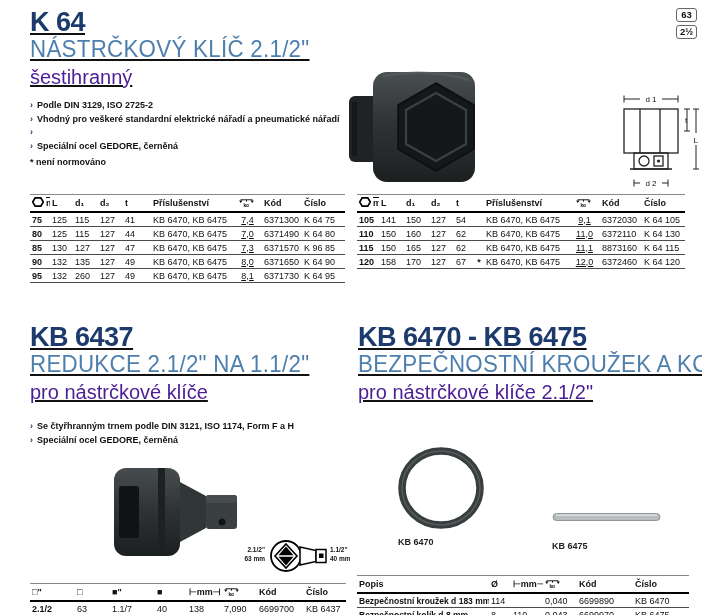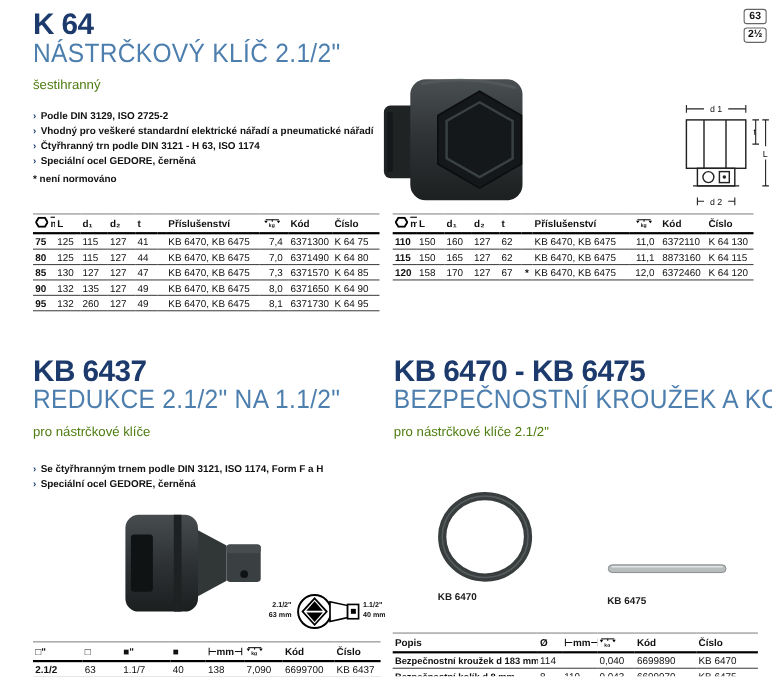--- a/index.html
+++ b/index.html
@@ -1,43 +1,43 @@
 <!DOCTYPE html>
 <html><head>
 <meta charset="utf-8">
 <style>
   html,body{margin:0;padding:0;background:#fff;}
   .page{position:relative;width:702px;height:615px;background:#ffffff;
         font-family:"Liberation Sans",sans-serif;color:#111;overflow:hidden;}
 
   
-  .sec{position:absolute;white-space:nowrap;}
+  .sec{position:absolute;white-space:nowrap;text-decoration:underline;}
   .sec-code{font-size:27px;line-height:28px;font-weight:700;color:#1c3a6c;letter-spacing:-0.5px;}
   .sec-title{font-size:24px;line-height:26px;font-weight:400;color:#4d7fae;letter-spacing:0.3px;
              transform:scaleX(0.93);transform-origin:0 0;}
-  .sec-variant{font-size:12px;line-height:18px;font-weight:400;color:#4d7c0f;margin-top:6px;}
+  .sec-variant{font-size:20px;line-height:18px;font-weight:400;color:#4c1d95;margin-top:6px;}
 
   
   ul.feat{position:absolute;list-style:none;margin:0;padding:0;}
   ul.feat li{display:flex;gap:4px;font-size:9px;font-weight:700;line-height:13.5px;color:#111;}
   ul.feat .bullet{color:#1c3a6c;}
   .footnote{position:absolute;font-size:9px;font-weight:700;color:#111;}
 
   
   .badges{position:absolute;top:8px;right:5px;display:flex;flex-direction:column;gap:3px;align-items:flex-end;}
   .badge{border:1.4px solid #666;border-radius:3px;background:#fff;min-width:15px;
          padding:0 2px;font-size:9.5px;line-height:12px;font-weight:700;text-align:center;color:#111;}
 
   
   table.spec{position:absolute;border-collapse:collapse;table-layout:fixed;}
   table.spec th,table.spec td{padding:0 2px;font-size:9px;white-space:nowrap;overflow:hidden;text-align:left;vertical-align:middle;}
   table.spec thead th{border-top:1px solid #888;border-bottom:2px solid #000;font-weight:700;height:16px;}
   table.spec tbody td{border-bottom:1px solid #4a4a4a;height:13px;}
   table.spec td.c0{font-weight:700;}
-  .t-top td:nth-child(8),.t-top th:nth-child(8){text-align:right;padding-right:5px;}
+  .t-top td:nth-child(8),.t-top th:nth-child(8){text-align:center;padding-right:5px;text-decoration:underline;}
   .t-top td:nth-child(6){text-align:center;padding:0;font-weight:700;}
   #t-kb6470 td:first-child{font-size:8.5px;}
   .hicon{display:inline-block;vertical-align:-1px;margin-right:2px;}
   .overline{border-top:1px solid #000;}
 
   
   .art{position:absolute;}
   .prod-label{position:absolute;font-size:9px;font-weight:700;color:#222;}
   svg text{font-family:"Liberation Sans",sans-serif;}
 </style>
@@ -61,21 +61,20 @@
       <li>
         <span class="bullet">›</span>
         <span>Podle DIN 3129, ISO 2725-2</span>
       </li>
       <li>
         <span class="bullet">›</span>
         <span>Vhodný pro veškeré standardní elektrické nářadí a pneumatické nářadí</span>
       </li>
       <li>
         <span class="bullet">›</span>
-        <span>Čtyřhranný trn podle DIN 3121 - H 63, ISO 1174</span>
       </li>
       <li>
         <span class="bullet">›</span>
         <span>Speciální ocel GEDORE, černěná</span>
       </li>
     </ul>
   <div class="footnote" style="left:30px;top:157px;">* není normováno</div>
 
   <svg class="art" style="left:343px;top:60px;" width="135" height="123" viewBox="0 0 135 123">
     <defs>
@@ -194,21 +193,21 @@
         <tr>
           <td class="c0">85</td>
           <td>130</td>
           <td>127</td>
           <td>127</td>
           <td>47</td>
           <td></td>
           <td>KB 6470, KB 6475</td>
           <td>7,3</td>
           <td>6371570</td>
-          <td>K 64 85</td>
+          <td>K 96 85</td>
         </tr>
         <tr>
           <td class="c0">90</td>
           <td>132</td>
           <td>135</td>
           <td>127</td>
           <td>49</td>
           <td></td>
           <td>KB 6470, KB 6475</td>
           <td>8,0</td>
@@ -260,20 +259,32 @@
                 <polygon points="0.2,2.6 3.4,2.6 1.8,5" fill="#000"></polygon>
                 <polygon points="11.6,2.6 14.8,2.6 13.2,5" fill="#000"></polygon>
                 <text x="4.4" y="8.8" font-size="4.6" font-weight="bold" fill="#000">kg</text>
               </svg></span></th>
           <th><span>Kód</span></th>
           <th><span>Číslo</span></th>
         </tr>
       </thead>
     <tbody>
         <tr>
+          <td class="c0">105</td>
+          <td>141</td>
+          <td>150</td>
+          <td>127</td>
+          <td>54</td>
+          <td></td>
+          <td>KB 6470, KB 6475</td>
+          <td>9,1</td>
+          <td>6372030</td>
+          <td>K 64 105</td>
+        </tr>
+        <tr>
           <td class="c0">110</td>
           <td>150</td>
           <td>160</td>
           <td>127</td>
           <td>62</td>
           <td></td>
           <td>KB 6470, KB 6475</td>
           <td>11,0</td>
           <td>6372110</td>
           <td>K 64 130</td>

